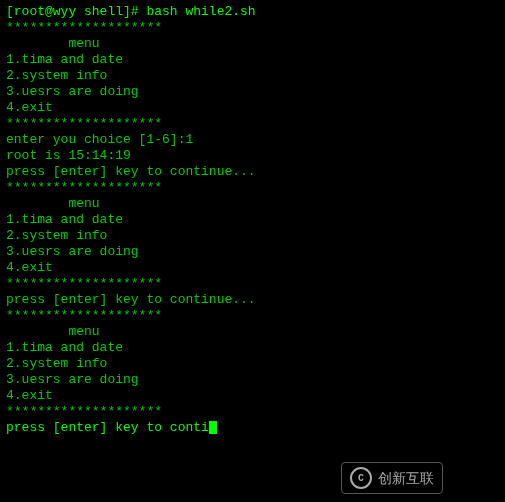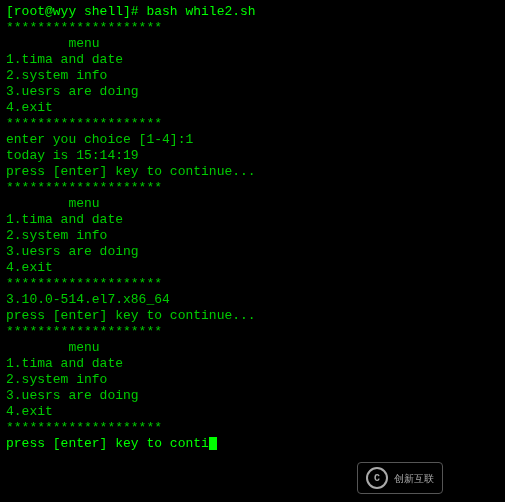--- a/index.html
+++ b/index.html
@@ -49,21 +49,21 @@
       border-radius: 50%;
       display: flex;
       align-items: center;
       justify-content: center;
       font-size: 10px;
       color: #aaa;
       font-weight: bold;
     }
     .watermark-text {
       color: #aaa;
-      font-size: 10px;
+      font-size: 14px;
       font-family: sans-serif;
       line-height: 1.3;
     }
     .cursor {
       display: inline-block;
       width: 8px;
       height: 13px;
       background-color: #00ff00;
       vertical-align: middle;
     }
@@ -73,31 +73,30 @@
 
 <div class="terminal">
   <div class="line bright">[root@wyy shell]# bash while2.sh</div>
   <div class="line">********************</div>
   <div class="line">        menu</div>
   <div class="line">1.tima and date</div>
   <div class="line">2.system info</div>
   <div class="line">3.uesrs are doing</div>
   <div class="line">4.exit</div>
   <div class="line">********************</div>
-  <div class="line">enter you choice [1-4]:1</div>
-  <div class="line">today is 15:14:19</div>
+  <div class="line">enter you choice [1-6]:1</div>
+  <div class="line">root is 15:14:19</div>
   <div class="line">press [enter] key to continue...</div>
   <div class="line">********************</div>
   <div class="line">        menu</div>
   <div class="line">1.tima and date</div>
   <div class="line">2.system info</div>
   <div class="line">3.uesrs are doing</div>
   <div class="line">4.exit</div>
   <div class="line">********************</div>
-  <div class="line">3.10.0-514.el7.x86_64</div>
   <div class="line">press [enter] key to continue...</div>
   <div class="line">********************</div>
   <div class="line">        menu</div>
   <div class="line">1.tima and date</div>
   <div class="line">2.system info</div>
   <div class="line">3.uesrs are doing</div>
   <div class="line">4.exit</div>
   <div class="line">********************</div>
   <div class="line bright"><span>press [enter] key to conti</span><span class="cursor"></span></div>
 

